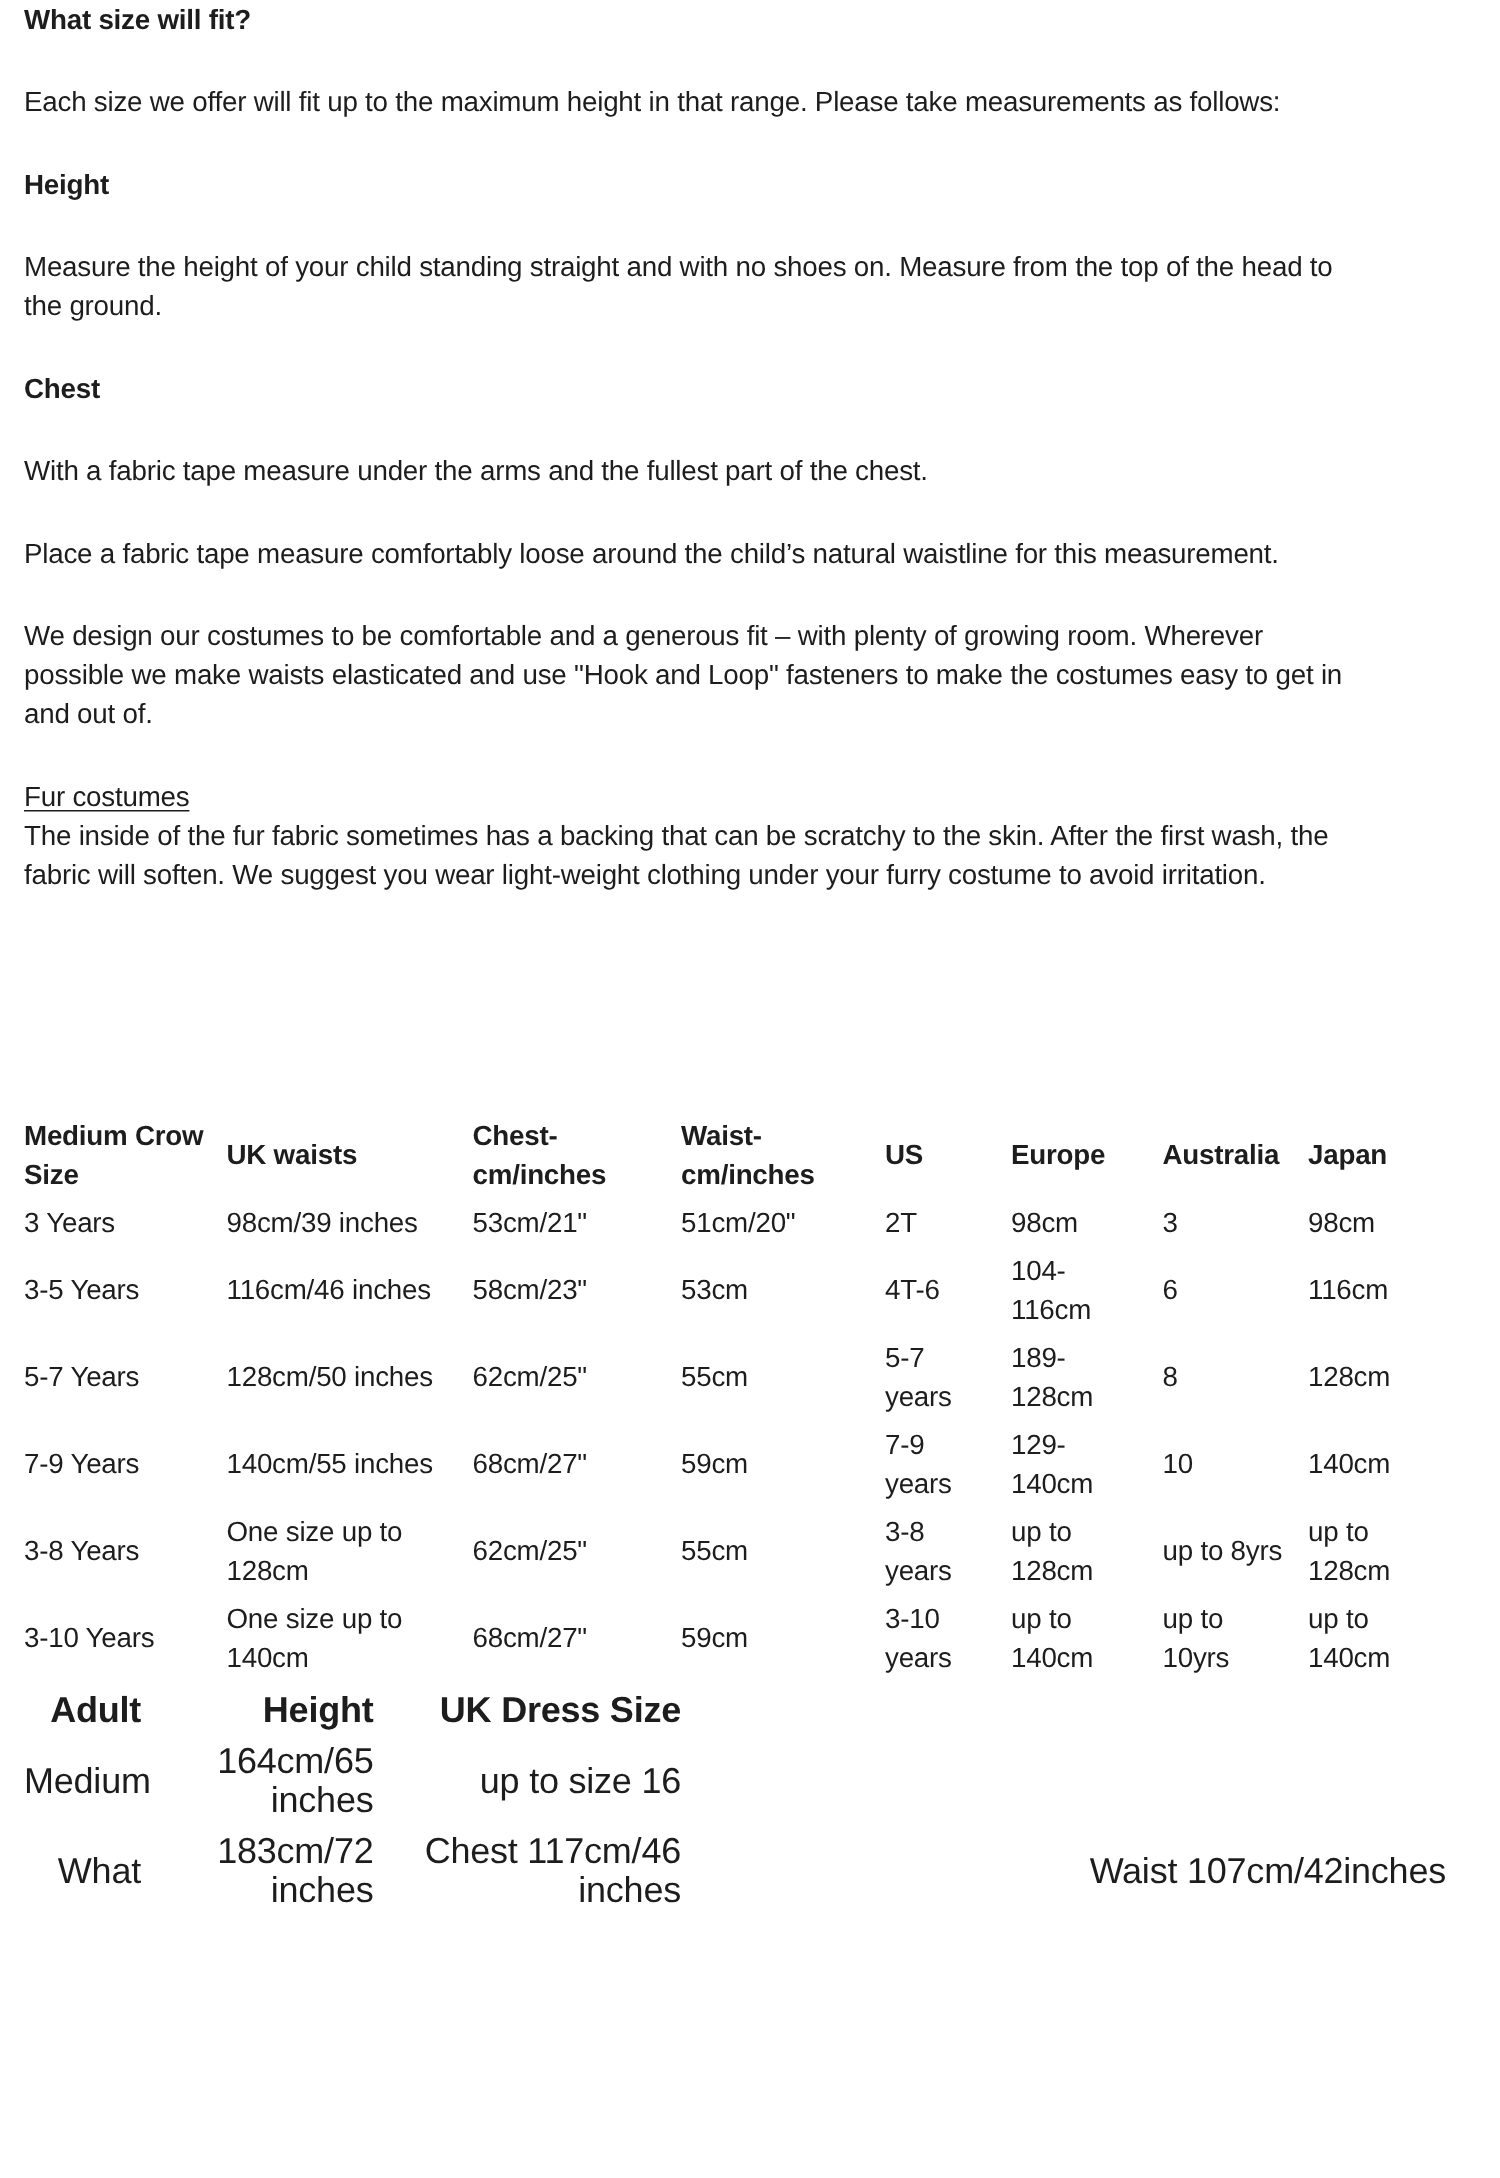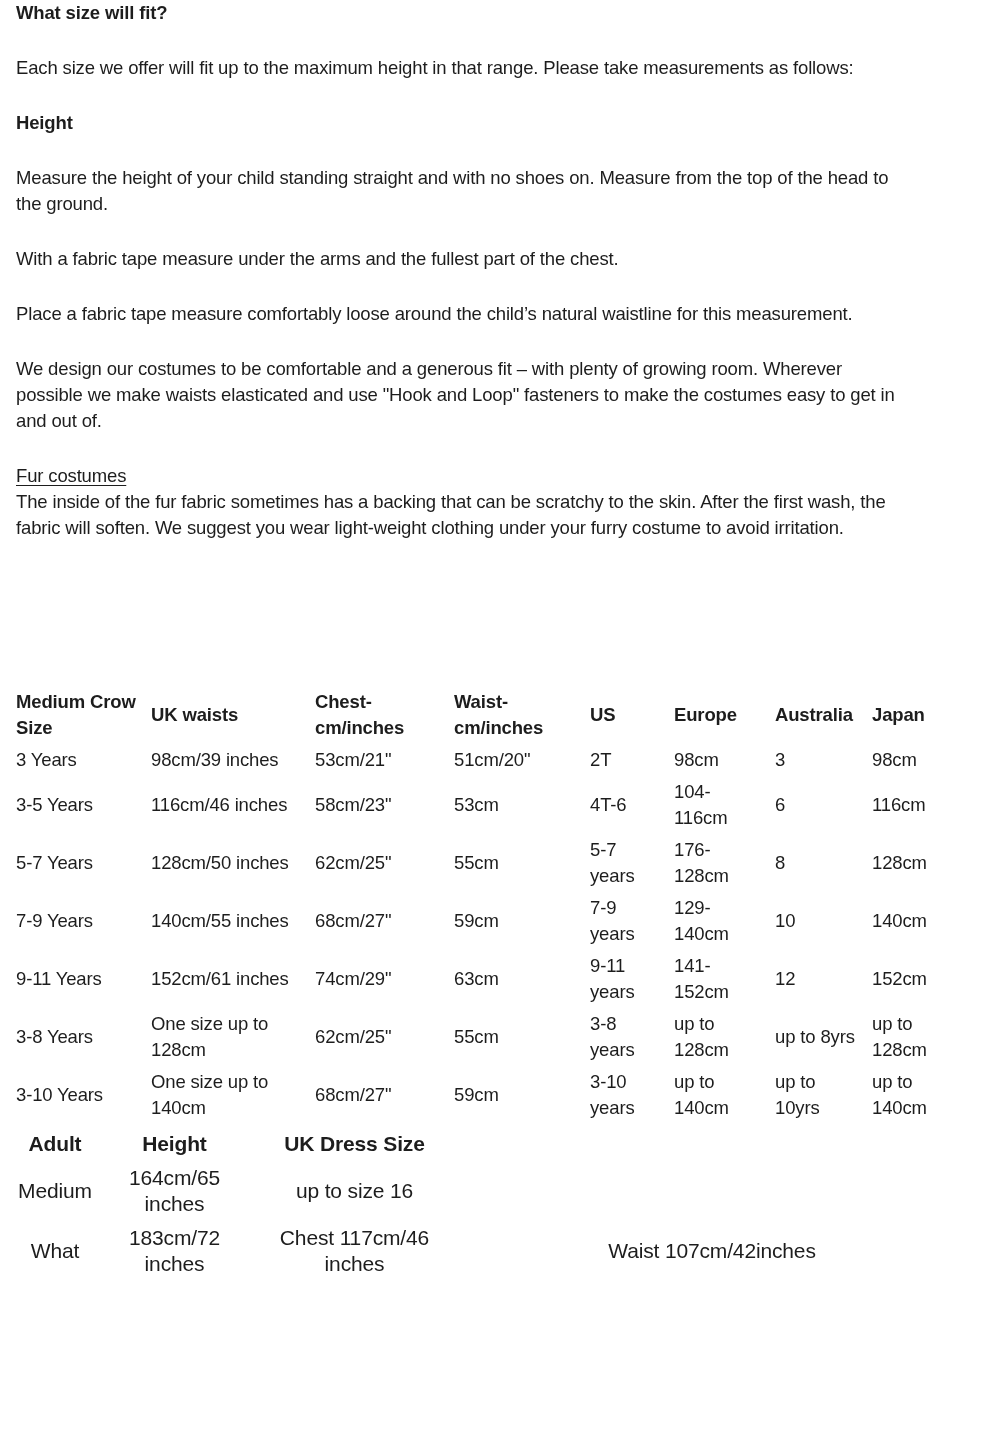--- a/index.html
+++ b/index.html
@@ -58,24 +58,24 @@
   .col-eu     { width: 101px; }
   .col-au     { width: 97px; }
   .col-jp     { width: 98px; }
   table.adult-chart {
     border-collapse: collapse;
     table-layout: fixed;
     width: 954px;
     margin-top: 3px;
   }
   table.adult-chart th, table.adult-chart td {
-    font-size: 21px;
+    font-size: 24px;
     line-height: 26px;
     letter-spacing: -0.15px;
-    text-align: center;
+    text-align: right;
     vertical-align: middle;
     padding: 4px 6px 4px 0;
     white-space: pre-line;
     font-weight: 400;
   }
   table.adult-chart th { font-weight: 700; }
   .acol-1 { width: 84px; }
   .acol-2 { width: 155px; }
   .acol-3 { width: 205px; }
   .acol-4 { width: 510px; }
@@ -86,20 +86,21 @@
 <div class="page">
 
   <div class="heading">What size will fit?</div>
 
   <div class="para">Each size we offer will fit up to the maximum height in that range. Please take measurements as follows:</div>
 
   <div class="heading">Height</div>
   <div class="para">Measure the height of your child standing straight and with no shoes on. Measure from the top of the head to
 the ground.</div>
 
+  <div class="heading">Chest</div>
   <div class="para">With a fabric tape measure under the arms and the fullest part of the chest.</div>
 
   <div class="para">Place a fabric tape measure comfortably loose around the child’s natural waistline for this measurement.</div>
 
   <div class="para">We design our costumes to be comfortable and a generous fit – with plenty of growing room. Wherever
 possible we make waists elasticated and use "Hook and Loop" fasteners to make the costumes easy to get in
 and out of.</div>
 
 
   <div class="fur-block">
@@ -158,48 +159,36 @@
         <td>6</td>
         <td>116cm</td>
       </tr>
       <tr>
         <td>5-7 Years</td>
         <td>128cm/50 inches</td>
         <td>62cm/25"</td>
         <td>55cm</td>
         <td>5-7
 years</td>
-        <td>176-
+        <td>189-
 128cm</td>
         <td>8</td>
         <td>128cm</td>
       </tr>
       <tr>
         <td>7-9 Years</td>
         <td>140cm/55 inches</td>
         <td>68cm/27"</td>
         <td>59cm</td>
         <td>7-9
 years</td>
         <td>129-
 140cm</td>
         <td>10</td>
         <td>140cm</td>
-      </tr>
-      <tr>
-        <td>9-11 Years</td>
-        <td>152cm/61 inches</td>
-        <td>74cm/29"</td>
-        <td>63cm</td>
-        <td>9-11
-years</td>
-        <td>141-
-152cm</td>
-        <td>12</td>
-        <td>152cm</td>
       </tr>
       <tr>
         <td>3-8 Years</td>
         <td>One size up to
 128cm</td>
         <td>62cm/25"</td>
         <td>55cm</td>
         <td>3-8
 years</td>
         <td>up to

